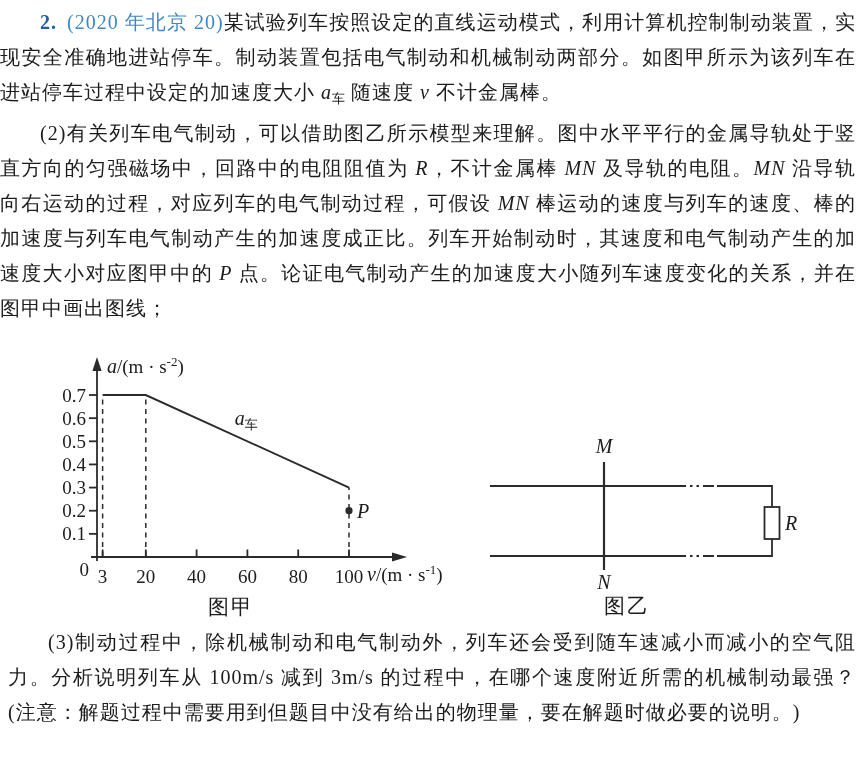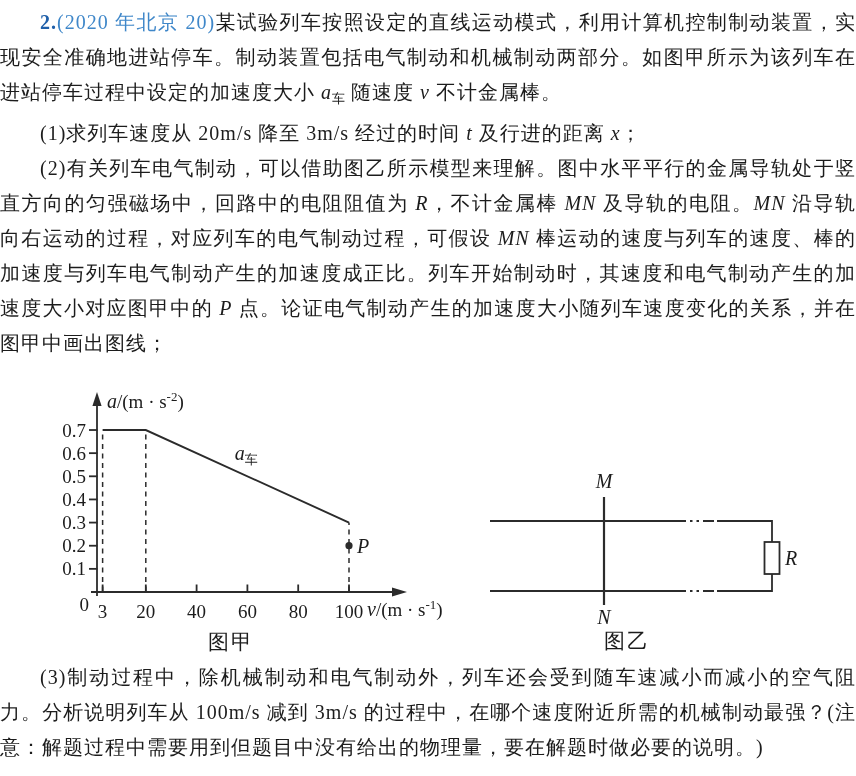--- a/index.html
+++ b/index.html
@@ -10,51 +10,50 @@
     font-family: "Liberation Serif", "DejaVu Serif", serif;
     font-size: 20px; line-height: 35px; letter-spacing: 1px;
     box-sizing: border-box; padding-top: 5px;
   }
   .doc { width: 856px; }
   p.para {
     margin: 0; text-align: justify; text-indent: 2em;
   }
   .seg-n  { }
   .seg-bb { color: var(--blue-bold, #1f5fa9); font-weight: bold; }
-  .seg-b  { color: var(--blue, #3f87c9); }
+  .seg-b  { color: var(--blue, #3f87c9); margin-left: 10px; }
   .seg-i  { font-style: italic; }
   .seg-sub{ font-size: 13px; vertical-align: -4px; letter-spacing: 0; }
 
   .figures { display: flex; align-items: flex-end; margin-top: 24px; }
   .fig-jia { margin-left: 55px; width: 410px; }
   .fig-yi  { width: 391px; }
   svg { display:block; }
   svg text {
     fill: var(--ink, #1c1c1c);
     font-family: "Liberation Serif", "DejaVu Serif", serif;
     font-size: 19px; letter-spacing: 0;
   }
   .cvar { font-style: italic; font-size: 20px; }
   .cap  { font-size: 21px; letter-spacing: 2px; }
   .axis line, .wire { stroke: var(--line, #2b2b2b); stroke-width: 1.8; fill: none; }
   .thick { stroke-width: 2.2; }
   .dashed { stroke: var(--line, #2b2b2b); stroke-width: 1.5; stroke-dasharray: 5 4.5; }
   .dashdot { stroke-dasharray: 11 4 2.5 4 2.5 4; }
   .curve { fill: none; stroke: var(--line, #2b2b2b); stroke-width: 1.9; }
   .res { fill: #ffffff; stroke: var(--line, #2b2b2b); stroke-width: 1.8; }
-  .q3 { margin-top: 12px; }
+  .q3 { margin-top: 12px; padding-left: 8px; }
 </style>
 </head>
 <body>
 
 <div class="doc">
 
   <p class="para"><span class="seg-bb">2.</span><span class="seg-b">(2020 年北京 20)</span><span class="seg-n">某试验列车按照设定的直线运动模式，利用计算机控制制动装置，实现安全准确地进站停车。制动装置包括电气制动和机械制动两部分。如图甲所示为该列车在进站停车过程中设定的加速度大小 </span><span class="seg-i">a</span><span class="seg-sub">车</span><span class="seg-n"> 随速度 </span><span class="seg-i">v</span><span class="seg-n"> 不计金属棒。</span></p>
 
-  <p class="para"><span class="seg-n">(1)求列车速度从 20m/s 降至 3m/s 经过的时间 </span><span class="seg-i">t</span><span class="seg-n"> 及行进的距离 </span><span class="seg-i">x</span><span class="seg-n">；</span></p>
 
   <p class="para"><span class="seg-n">(2)有关列车电气制动，可以借助图乙所示模型来理解。图中水平平行的金属导轨处于竖直方向的匀强磁场中，回路中的电阻阻值为 </span><span class="seg-i">R</span><span class="seg-n">，不计金属棒 </span><span class="seg-i">MN</span><span class="seg-n"> 及导轨的电阻。</span><span class="seg-i">MN</span><span class="seg-n"> 沿导轨向右运动的过程，对应列车的电气制动过程，可假设 </span><span class="seg-i">MN</span><span class="seg-n"> 棒运动的速度与列车的速度、棒的加速度与列车电气制动产生的加速度成正比。列车开始制动时，其速度和电气制动产生的加速度大小对应图甲中的 </span><span class="seg-i">P</span><span class="seg-n"> 点。论证电气制动产生的加速度大小随列车速度变化的关系，并在图甲中画出图线；</span></p>
 
   <div class="figures">
 
     <div class="fig-jia">
       <svg width="410" height="275" viewBox="0 0 410 275">
           <g class="axis">
             <line x1="36" y1="207" x2="340" y2="207"></line>
             <polygon points="352,207 337,202.6 337,211.4" fill="var(--line)" stroke="none"></polygon>

